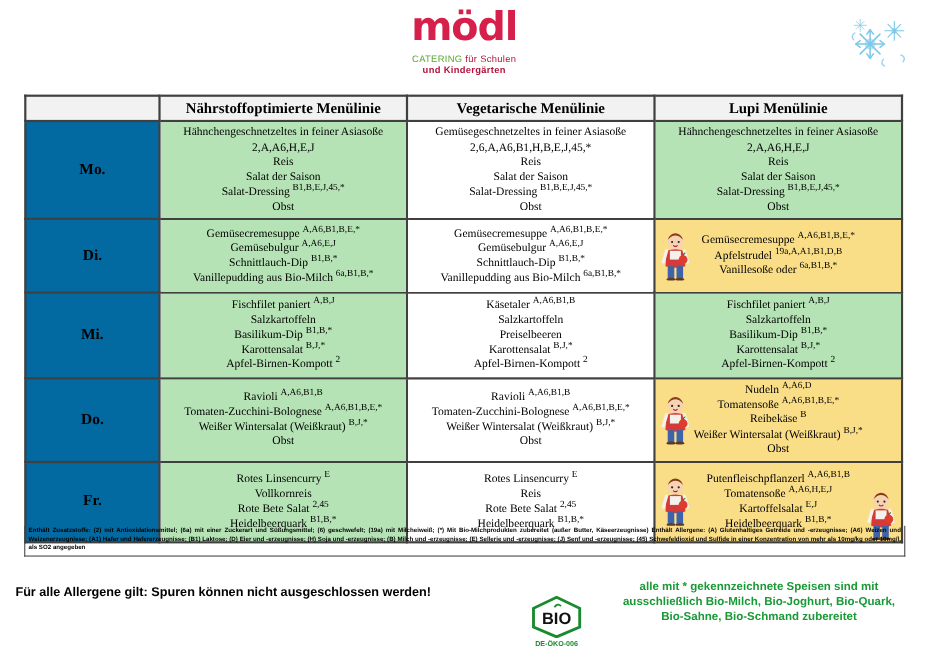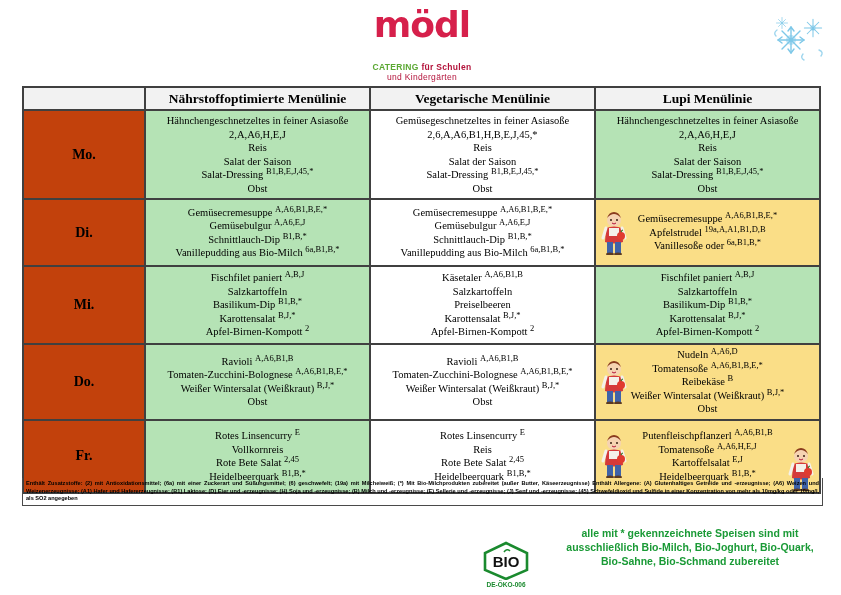--- a/index.html
+++ b/index.html
@@ -46,27 +46,27 @@
   .week-line .kwnum{font-size:9px;font-weight:bold;}
 
   .moedl-logo{position:absolute;left:362px;top:8px;width:120px;text-align:center;}
   .moedl-word{
     font-family:"DejaVu Sans", sans-serif;
     font-size:36px;font-weight:bold;color:#d6204b;
     line-height:34px;letter-spacing:-1px;position:relative;display:inline-block;
   }
   .moedl-sub1{
     font-family:"Liberation Sans", sans-serif;font-size:8.5px;
-    font-weight:bold;margin-top:20px;letter-spacing:.3px;
+    font-weight:normal;margin-top:6px;letter-spacing:.3px;
   }
   .moedl-sub1 .cat{color:#5aa832;}
   .moedl-sub1 .rest{color:#b3123a;}
   .moedl-sub2{
     font-family:"Liberation Sans", sans-serif;font-size:8.5px;
-    font-weight:normal;color:#b3123a;letter-spacing:.3px;
+    font-weight:bold;color:#b3123a;letter-spacing:.3px;
   }
 
   .snowflakes{position:absolute;right:8px;top:6px;width:64px;height:60px;}
 
   
   .menu-table{
     position:absolute;left:22px;top:86px;width:797px;
     border-collapse:collapse;table-layout:fixed;
   }
   .menu-table td, .menu-table th{
@@ -77,21 +77,21 @@
   .col-day{width:122px;}
   .col-menu{width:225px;}
   .menu-table thead th{
     font-family:"Liberation Serif", serif;
     font-size:13.5px;font-weight:bold;text-align:center;
     background:#f2f2f2;height:19px;padding:1px 2px;
   }
   th.head-blank{background:#f2f2f2;}
   .day-cell{
     text-align:center;font-size:14px;font-weight:bold;
-    font-family:"Liberation Serif", serif;background:#c2410c;
+    font-family:"Liberation Serif", serif;background:#0369a1;
   }
   .cell{
     text-align:center;font-size:10.5px;line-height:13.5px;
     position:relative;
   }
   .cell.green{background:#b5e3b5;}
   .cell.yellow{background:#fade87;}
   .cell.white{background:#ffffff;}
   .dish{display:block;white-space:nowrap;}
   .dish sup{font-size:8.5px;vertical-align:super;line-height:0;}
@@ -360,20 +360,21 @@
                 <circle cx="22" cy="25" r="4" fill="#e03b2f"></circle>
                 <path d="M22,21 q1,-2 2,-2" stroke="#3d7a2a" stroke-width="1.2" fill="none"></path>
               </svg></span>
           </td>
         </tr>
       </tbody>
   </table>
 
   <div class="footnote">Enthält Zusatzstoffe: (2) mit Antioxidationsmittel; (6a) mit einer Zuckerart und Süßungsmittel; (6) geschwefelt; (19a) mit Milcheiweiß; (*) Mit Bio-Milchprodukten zubereitet (außer Butter, Käseerzeugnisse)    Enthält Allergene: (A) Glutenhaltiges Getreide und -erzeugnisse; (A6) Weizen und Weizenerzeugnisse; (A1) Hafer und Hafererzeugnisse; (B1) Laktose; (D) Eier und -erzeugnisse; (H) Soja und -erzeugnisse; (B) Milch und -erzeugnisse; (E) Sellerie und -erzeugnisse; (J) Senf und -erzeugnisse; (45) Schwefeldioxid und Sulfide in einer Konzentration von mehr als 10mg/kg oder 10mg/l, als SO2 angegeben</div>
 
+  <div class="allergen-note">Für alle Allergene gilt: Spuren können nicht ausgeschlossen werden!</div>
 
   <div class="bio-seal">
     <svg width="62" height="40" viewBox="0 0 62 40">
       <polygon points="31,3 52,13 52,30 31,39 10,30 10,13" fill="none" stroke="#1a8a2e" stroke-width="2.6"></polygon>
       <text x="31" y="27" text-anchor="middle" font-family="Liberation Sans, sans-serif" font-size="15" font-weight="bold" fill="#111">BIO</text>
       <path d="M29,12 q3,-4 6,-1" stroke="#1a8a2e" stroke-width="1.6" fill="none"></path>
     </svg>
     <div class="bio-code">DE-ÖKO-006</div>
   </div>
 

